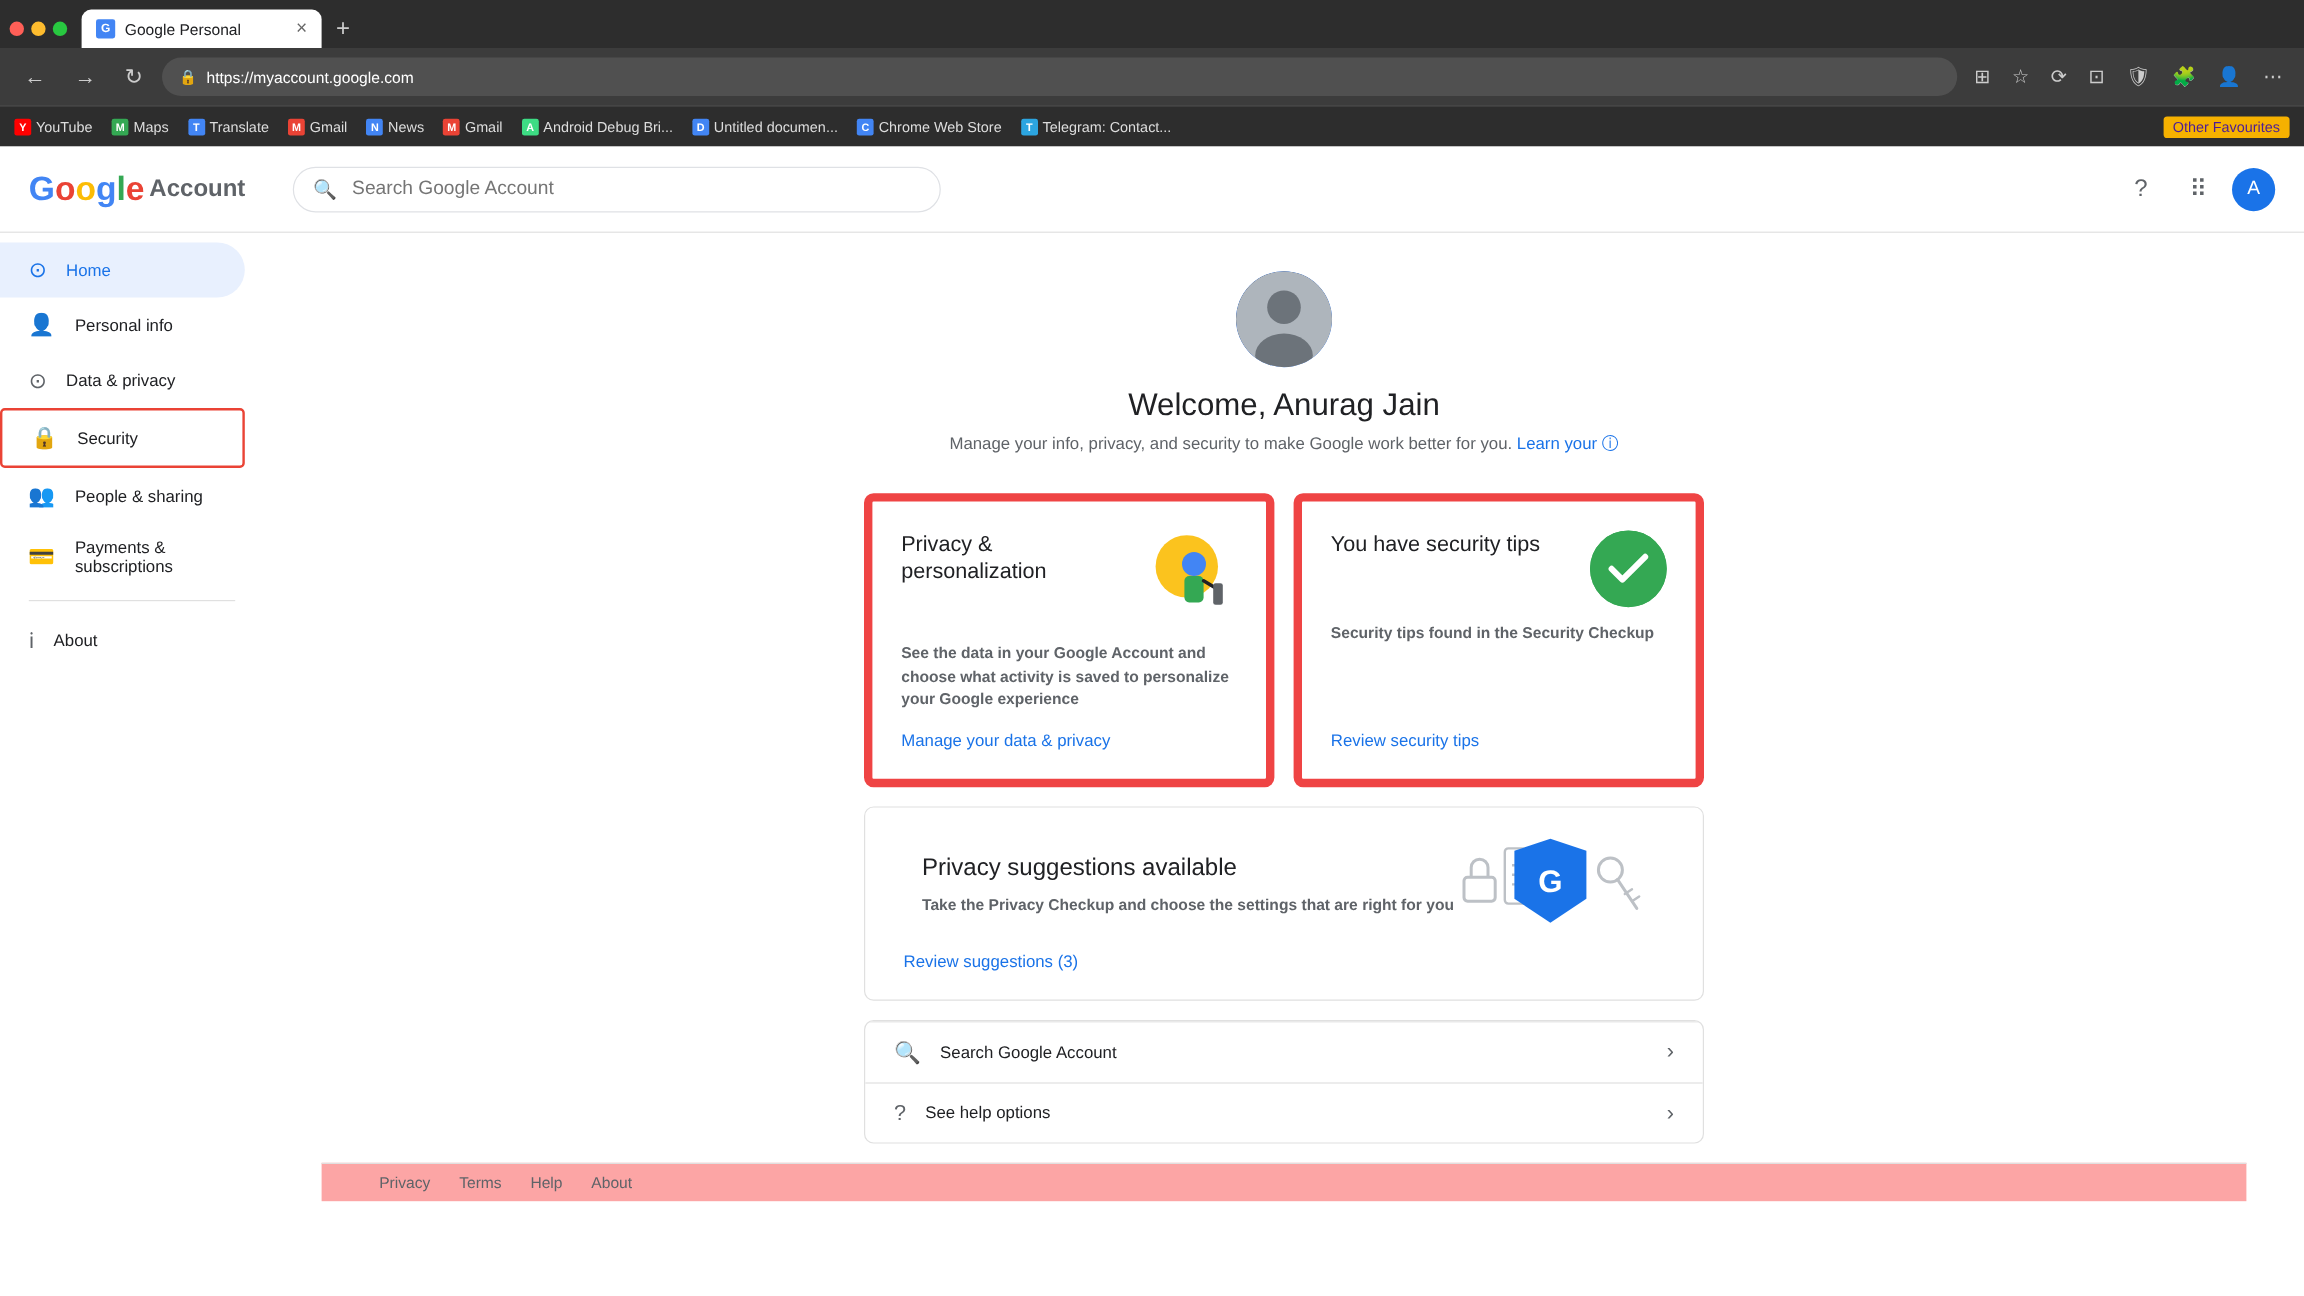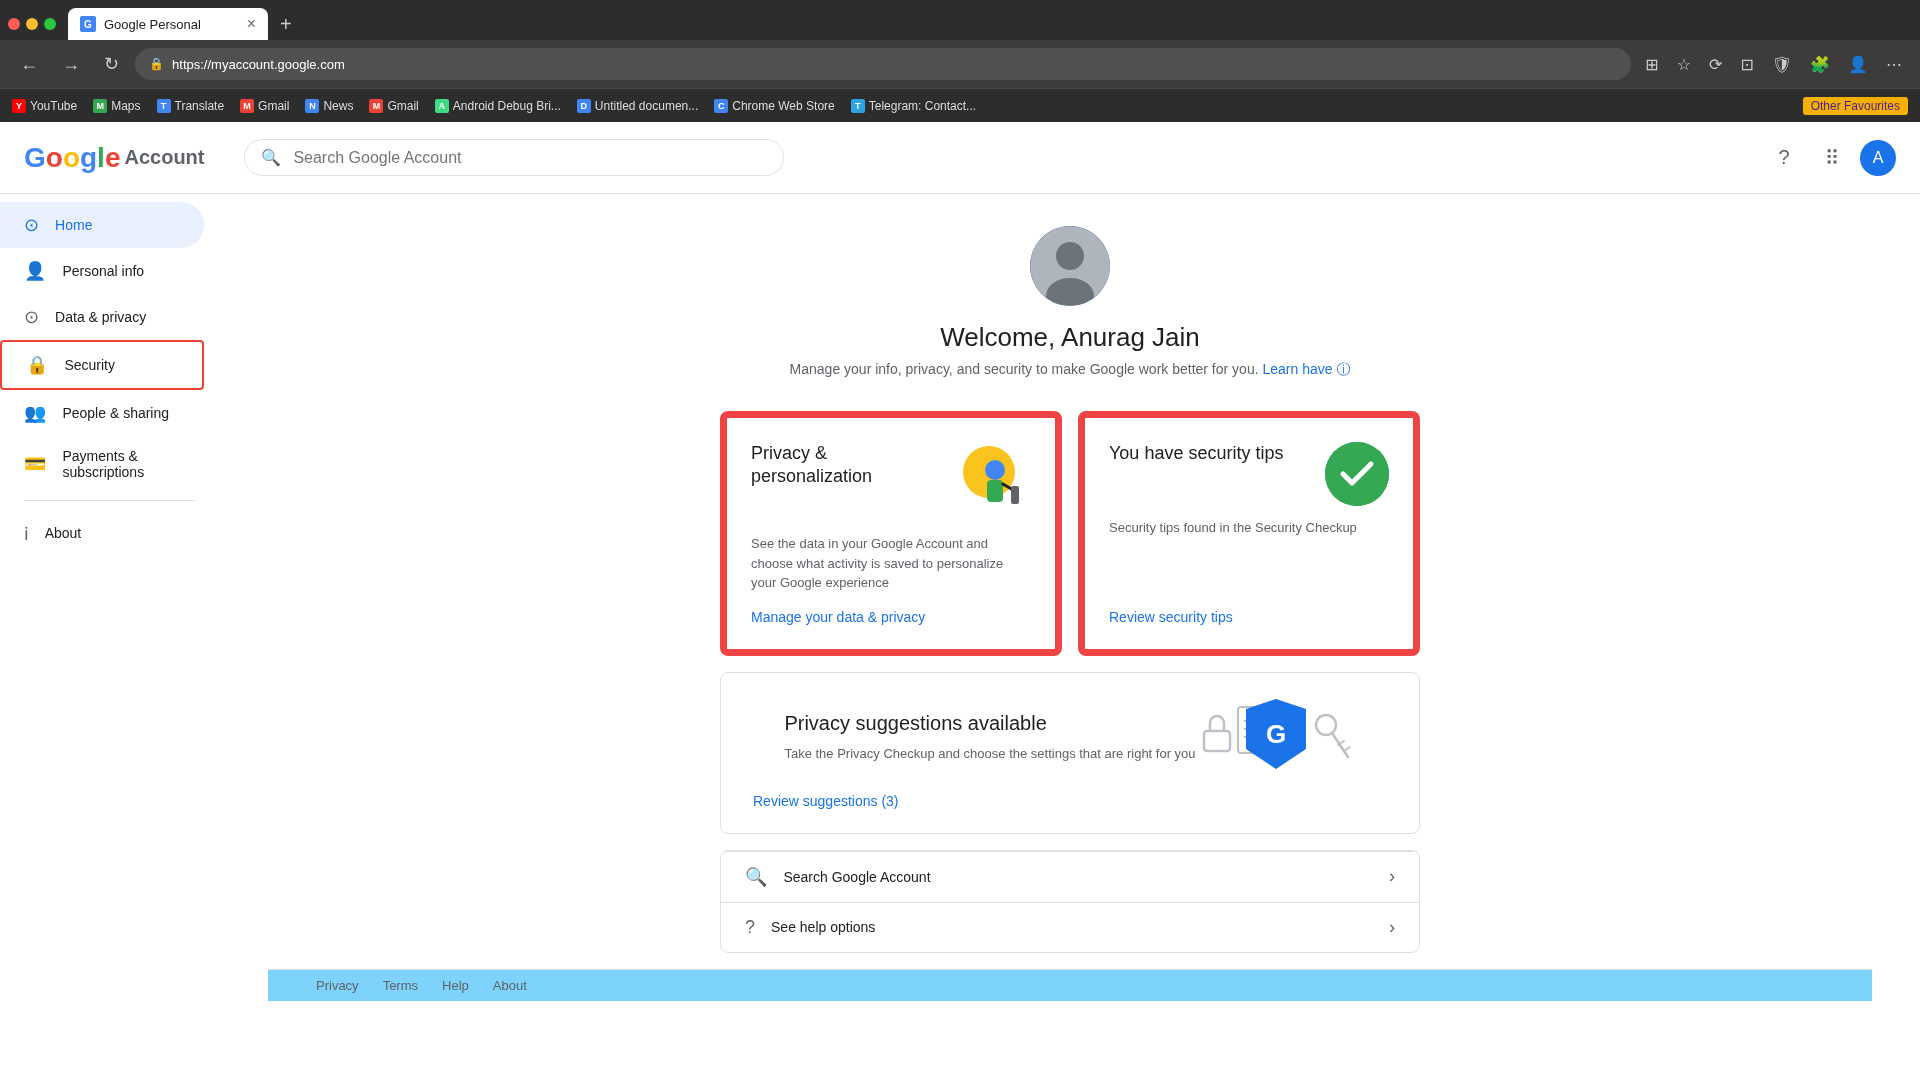--- a/index.html
+++ b/index.html
@@ -68,40 +68,40 @@
     .profile-avatar { width: 80px; height: 80px; border-radius: 50%; background: #4285f4; color: white; display: flex; align-items: center; justify-content: center; font-size: 32px; font-weight: 500; margin-bottom: 16px; overflow: hidden; position: relative; }
     .welcome-title { font-size: 26px; font-weight: 400; color: #202124; margin-bottom: 8px; }
     .welcome-subtitle { font-size: 14px; color: #5f6368; text-align: center; }
     .learn-more-link { color: #1a73e8; cursor: pointer; text-decoration: none; }
 
     
     .cards-grid { display: grid; grid-template-columns: 1fr 1fr; gap: 16px; max-width: 700px; margin: 0 auto 16px; }
     .card { border: 7px solid #ef4444; border-radius: 8px; padding: 24px; display: flex; flex-direction: column; background: #fff; }
     .card-header { display: flex; justify-content: space-between; align-items: flex-start; margin-bottom: 12px; }
     .card-title { font-size: 18px; font-weight: 500; color: #202124; line-height: 1.3; }
-    .card-desc { font-size: 13px; color: #5f6368; line-height: 1.5; margin-bottom: 16px; }
+    .card-desc { font-size: 13px; color: #5f6368; line-height: 1.5; margin-bottom: 16px; font-weight: bold; }
     .card-link { color: #1a73e8; font-size: 14px; cursor: pointer; text-decoration: none; margin-top: auto; }
 
     
     .security-shield { width: 64px; height: 64px; background: #34a853; border-radius: 50%; display: flex; align-items: center; justify-content: center; }
 
     
     .card-wide { border: 1px solid #e0e0e0; border-radius: 8px; padding: 24px 32px; background: #fff; max-width: 700px; margin: 0 auto 16px; }
     .card-wide-header { display: flex; justify-content: center; align-items: center; margin-bottom: 8px; }
 
     
     .looking-card { border: 1px solid #e0e0e0; border-radius: 8px; background: #fff; max-width: 700px; margin: 0 auto 16px; overflow: hidden; }
     .looking-title { font-size: 20px; font-weight: 400; padding: 24px 24px 16px; color: #202124; }
     .looking-item { display: flex; align-items: center; padding: 14px 24px; border-top: 1px solid #e0e0e0; cursor: pointer; }
     .looking-item-icon { color: #5f6368; margin-right: 16px; font-size: 18px; }
     .looking-item-text { flex: 1; font-size: 14px; color: #202124; }
     .chevron-right { color: #5f6368; font-size: 18px; }
 
     
-    .page-footer { background: #7dd3fc; border-top: 1px solid #e0e0e0; padding: 8px 48px; display: flex; gap: 24px; }
+    .page-footer { background: #fca5a5; border-top: 1px solid #e0e0e0; padding: 8px 48px; display: flex; gap: 24px; }
     .footer-link { color: #5f6368; font-size: 13px; cursor: pointer; text-decoration: none; }
 
     
     .priv-shield-img { display: flex; align-items: center; justify-content: center; width: 160px; height: 80px; }
   </style>
 </head>
 <body>
 
 <div class="browser-chrome">
   <div class="browser-tab-bar">
@@ -254,21 +254,21 @@
               <circle cx="40" cy="40" r="40" fill="#aeb5bc"></circle>
               <circle cx="40" cy="30" r="14" fill="#6c737a"></circle>
               <ellipse cx="40" cy="70" rx="24" ry="18" fill="#6c737a"></ellipse>
             </svg>
           </div>
         </div>
         <h1 class="welcome-title">Welcome, Anurag Jain</h1>
         <p class="welcome-subtitle">
           <span>Manage your info, privacy, and security to make Google work better for you.</span>
           <a class="learn-more-link">
-            <span>Learn have</span>
+            <span>Learn your</span>
             <span> ⓘ</span>
           </a>
         </p>
       </div>
 
       <div class="cards-grid">
 
         <div class="card">
           <div class="card-header">
             <div>

